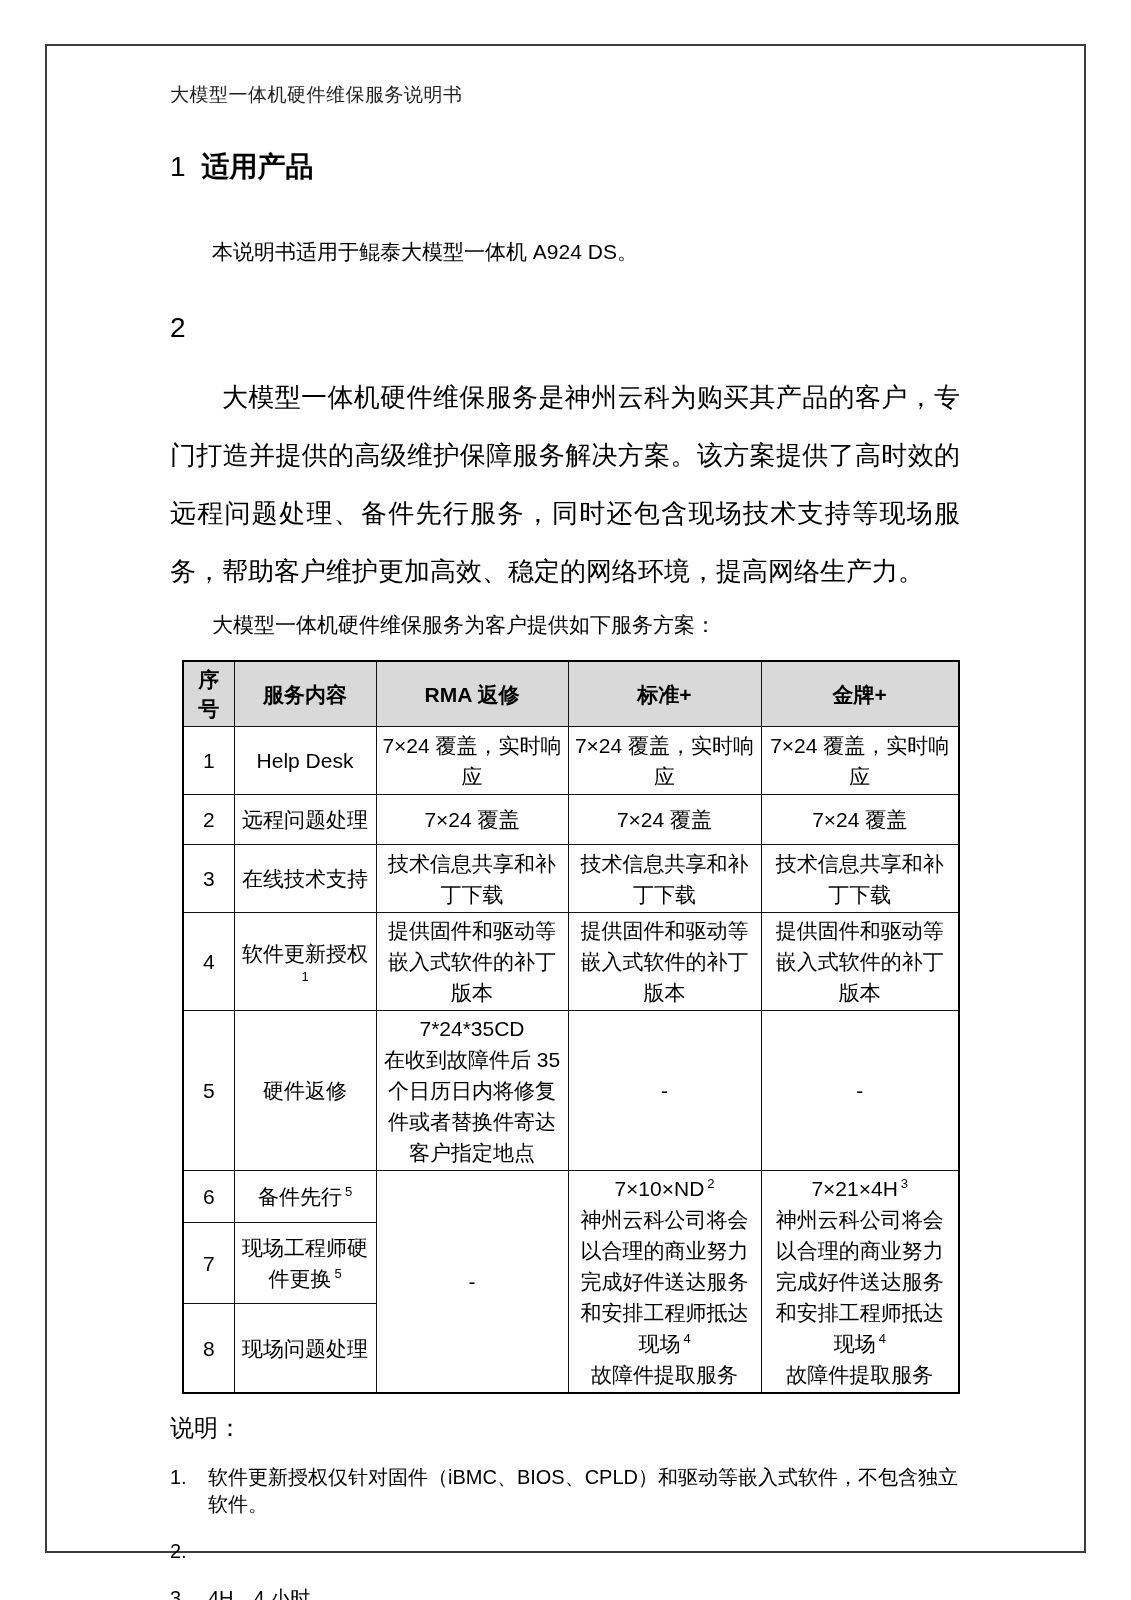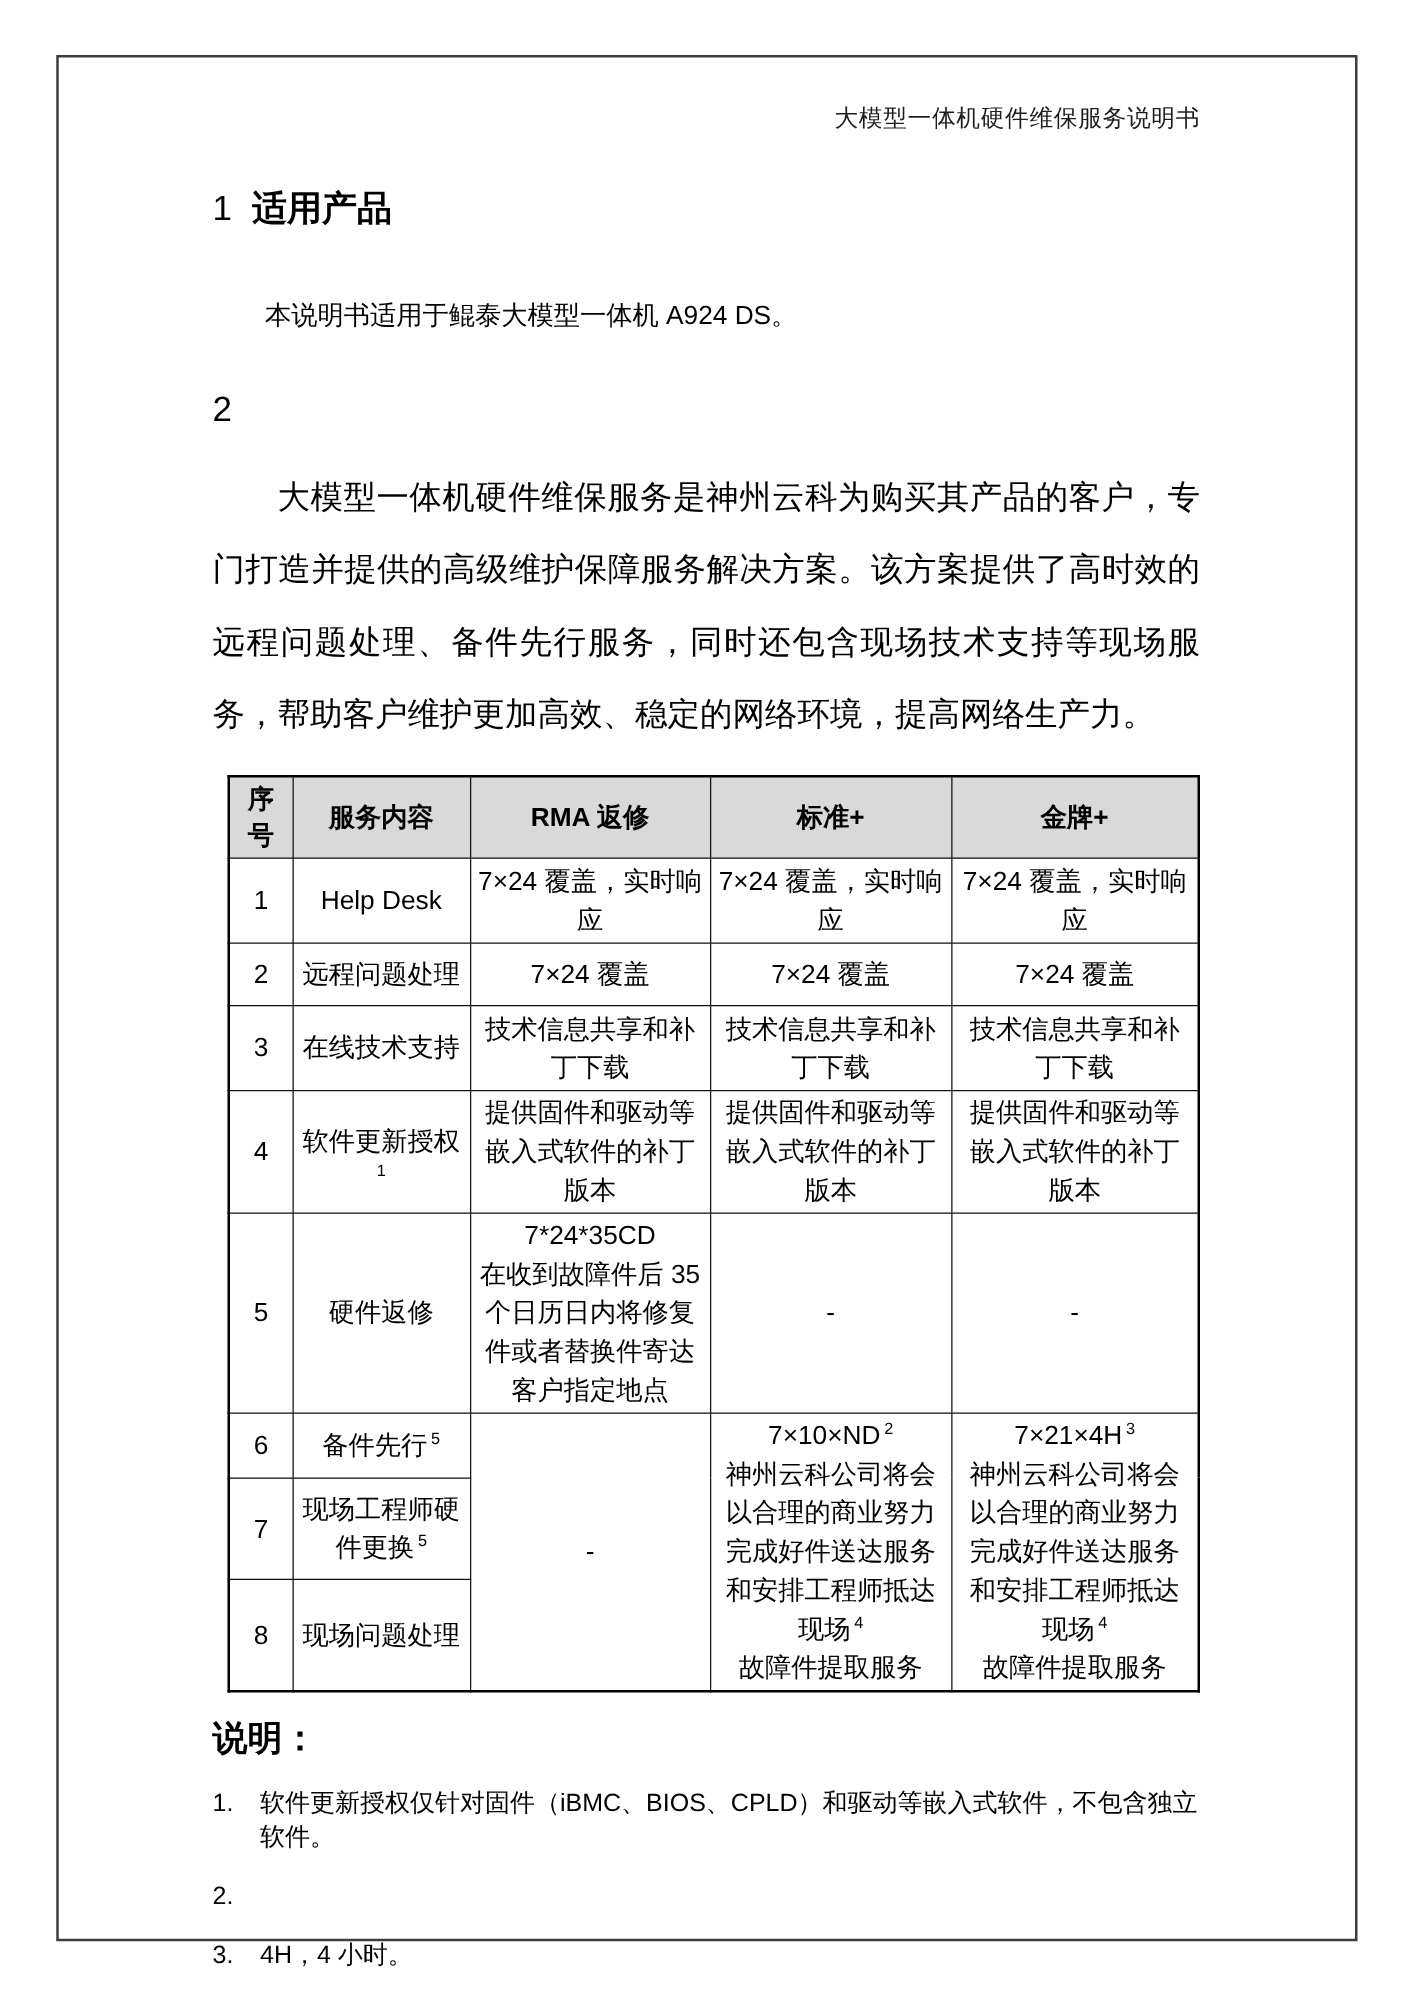--- a/index.html
+++ b/index.html
@@ -7,21 +7,21 @@
     width:1131px; height:1600px; background:#ffffff; color:#000;
     font-family:"Liberation Sans", sans-serif; position:relative; overflow:hidden;
   }
   .page-border {
     position:absolute; left:45px; top:44px; width:1037px; height:1505px;
     border:2px solid #3d3d3d; pointer-events:none;
   }
   .content { position:absolute; left:170px; top:0; width:790px; }
 
   .doc-header {
-    margin-top:82px; text-align:right; font-family:"Liberation Serif", serif;
+    margin-top:82px; font-family:"Liberation Serif", serif;
     font-size:19px; color:#1d1d1d; letter-spacing:0.5px;
   }
 
   .h1 { display:flex; align-items:baseline; margin:0; font-size:28px; color:#000; }
   .h1 .hnum { font-weight:400; margin-right:16px; }
   .h1 .htitle { font-weight:700;font-family:Liberation Mono, monospace; }
   .h1.first { margin-top:40px; }
   .h1.second { margin-top:46px; }
 
   .body-line { margin:52px 0 16px 0; font-size:21px; text-indent:2em; }
@@ -51,21 +51,21 @@
   tbody tr:nth-child(6) { height:47px; }
   tbody tr:nth-child(7) { height:74px; }
   tbody tr:nth-child(8) { height:81px; }
 
   td.tall { line-height:32px; padding:0 4px; }
   td.merged { font-size:20.5px; line-height:34px; padding:0 2px;margin-left:41px; }
   sup.s { font-size:13px; line-height:0; vertical-align:super; margin-left:3px; }
   .sup-line { line-height:16px; font-size:13px; }
   .sup-line span { vertical-align:top; }
 
-  .notes-title { margin-top:18px; font-size:28px; font-weight:700; }
+  .notes-title { margin-top:18px; font-size:24px; font-weight:400; }
   .note { display:flex; margin-top:20px; font-size:20px; line-height:27px; }
   .note-num { width:38px; flex:none; }
 </style>
 </head>
 <body>
 
 <div class="page-border"></div>
 
 <div class="content">
 
@@ -79,20 +79,21 @@
   </h1>
 
   <p class="body-line">本说明书适用于鲲泰大模型一体机 A924 DS。</p>
 
   <h1 class="h1 second">
     <span class="hnum">2</span>
   </h1>
 
   <p class="para">大模型一体机硬件维保服务是神州云科为购买其产品的客户，专门打造并提供的高级维护保障服务解决方案。该方案提供了高时效的远程问题处理、备件先行服务，同时还包含现场技术支持等现场服务，帮助客户维护更加高效、稳定的网络环境，提高网络生产力。</p>
 
+  <p class="table-intro">大模型一体机硬件维保服务为客户提供如下服务方案：</p>
 
   <table class="svc">
     <colgroup>
       <col style="width:51px">
         <col style="width:142px">
         <col style="width:192px">
         <col style="width:193px">
         <col style="width:198px">
     </colgroup>
     <thead>

